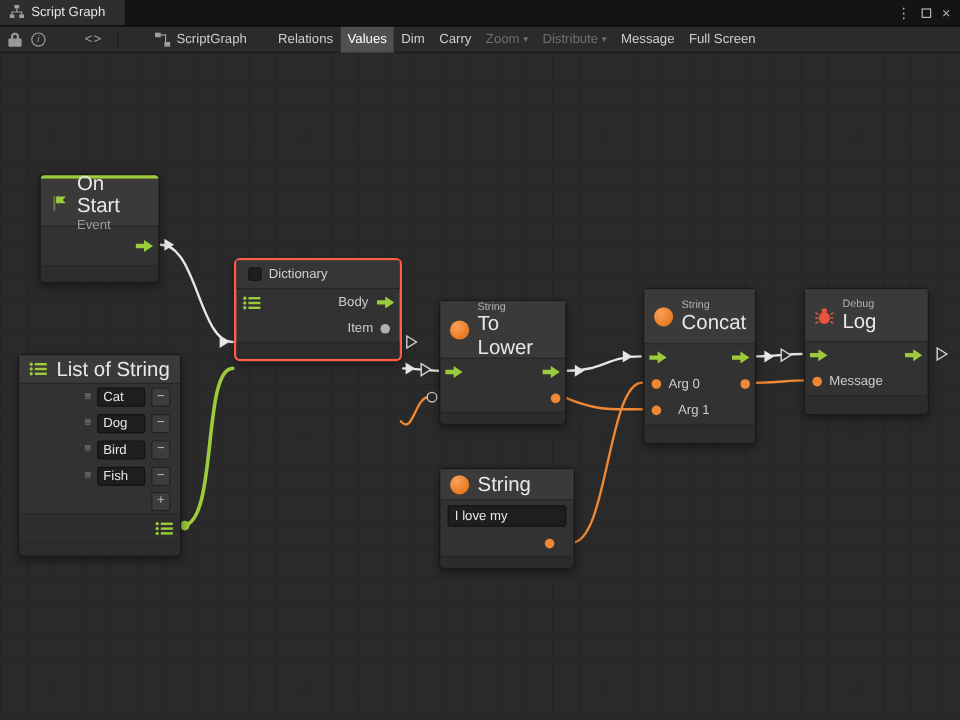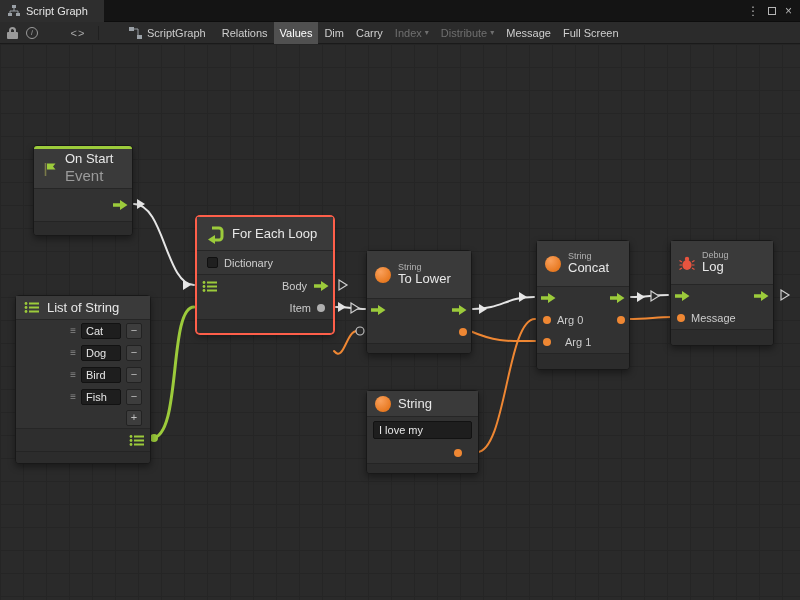--- a/index.html
+++ b/index.html
@@ -1,39 +1,39 @@
 <!DOCTYPE html>
 <html><head>
 <meta charset="utf-8">
 <style>
   *{margin:0;padding:0;box-sizing:border-box}
   html,body{width:800px;height:600px;overflow:hidden}
   body{background:#141414;font-family:"Liberation Sans",sans-serif;position:relative;color:#d4d4d4}
 
   
-  .tabbar{height:22px;background:#141414;display:flex;align-items:center;position:relative;border-bottom:1px solid #0d0d0d}
+  .tabbar{height:22px;background:#141414;display:flex;align-items:flex-end;position:relative;border-bottom:1px solid #0d0d0d}
   .tab{height:22px;background:#2e2e2e;display:flex;align-items:center;gap:6px;padding:0 16px 0 8px;font-size:11px;color:#e4e4e4}
   .win-controls{position:absolute;right:8px;top:0;height:22px;display:flex;align-items:center;gap:9px;color:#b5b5b5;font-size:12px}
   .wc-square{width:8px;height:8px;border:1px solid #b5b5b5;display:inline-block}
 
   
   .toolbar{height:22px;background:#2b2b2b;border-bottom:1px solid #1a1a1a;display:flex;align-items:center;font-size:11px;color:#c8c8c8;padding:0 2px}
   .tb-icon{display:flex;align-items:center;justify-content:center;width:20px;height:20px}
   .lock{position:relative;width:11px;height:11px}
   .lock .shackle{position:absolute;left:2px;top:0;width:7px;height:6px;border:2px solid #9a9a9a;border-bottom:none;border-radius:4px 4px 0 0}
   .lock .bodyk{position:absolute;left:0;top:5px;width:11px;height:7px;background:#9a9a9a;border-radius:1px}
   .info-circ{width:12px;height:12px;border:1px solid #9a9a9a;border-radius:50%;font-size:8px;line-height:10px;text-align:center;color:#9a9a9a;font-style:italic}
   .code-glyph{color:#a8a8a8;letter-spacing:1px;font-size:11px}
   .tb-sep{width:1px;height:14px;background:#202020;margin:0 6px}
   .graph-label{display:flex;align-items:flex-end;gap:5px;color:#cdcdcd}
   .zoom-wrap{display:flex;align-items:center;gap:6px;margin-left:24px}
   .slider{position:relative;width:92px;height:14px}
   .slider .track{position:absolute;left:0;right:0;top:6px;height:3px;background:#585858;border-radius:2px}
   .slider .handle{position:absolute;left:76px;top:2px;width:10px;height:10px;border-radius:50%;background:#b4b4b4;box-shadow:0 1px 2px rgba(0,0,0,.5)}
-  .tb-buttons{display:flex;align-items:center;margin-left:10px;height:22px}
+  .tb-buttons{display:flex;align-items:center;margin-left:20px;height:22px}
   .tb-btn{height:22px;display:flex;align-items:center;gap:3px;padding:0 6px;color:#cfcfcf;white-space:nowrap}
   .tb-btn.active{background:#505050;color:#fff}
   .tb-btn.disabled{color:#6f6f6f}
   .caret{font-size:8px;line-height:1}
 
   
   .canvas{position:absolute;top:44px;left:0;width:800px;height:556px;background-color:#2a2a2a;
     background-image:linear-gradient(#252525 1px,transparent 1px),linear-gradient(90deg,#252525 1px,transparent 1px);
     background-size:23px 23px;overflow:hidden}
   .wires{position:absolute;left:0;top:0;z-index:1;pointer-events:none}
@@ -42,22 +42,22 @@
   .w-list{stroke:#9ccb3b;stroke-width:3;fill:none;stroke-linecap:round}
   .tri-f{fill:#e6e6e6}
   .tri-h{fill:#2a2a2a;stroke:#cfcfcf;stroke-width:1.2px}
 
   
   .node{position:absolute;background:#323232;border:1px solid #181818;border-radius:4px;box-shadow:0 3px 7px rgba(0,0,0,.4);z-index:2;font-size:11px}
   .node.selected{border-color:#ff5f4a;box-shadow:0 0 0 1px #ff5f4a,0 3px 7px rgba(0,0,0,.4)}
   .accent{height:3px;background:#9ccb3b;border-radius:3px 3px 0 0}
   .nheader{background:#3a3a3a;border-bottom:1px solid #262626;display:flex;align-items:center;gap:7px;padding:0 8px}
   .hcol{display:flex;flex-direction:column;justify-content:center;line-height:1.15}
-  .ntitle{color:#e8e8e8;font-size:13px}
-  .nsub{color:#9b9b9b;font-size:15px}
+  .ntitle{color:#e8e8e8;font-size:17px}
+  .nsub{color:#9b9b9b;font-size:11px}
   .ncat{color:#b0b0b0;font-size:9px}
   .nfooter{background:#2c2c2c;border-top:1px solid #242424;border-radius:0 0 3px 3px}
   .port-row{position:relative;height:22px}
   .plabel{position:absolute;top:50%;transform:translateY(-50%);color:#cccccc;font-size:11px}
   .p-arrow{position:absolute;top:50%;margin-top:-5px;width:15px;height:10px}
   .dot{position:absolute;top:50%;margin-top:-4px;width:8px;height:8px;border-radius:50%}
   .dot.orange{background:#ef8733}
   .dot.cyan{background:#4fd1c5}
   .dot.gray{background:#b0b0b0}
   .ocircle{width:16px;height:16px;border-radius:50%;background:radial-gradient(circle at 35% 30%,#f9a05b,#e87a22 70%);flex:0 0 auto}
@@ -113,21 +113,21 @@
       <path d="M5 2h4v7" stroke="#9aa0a6" fill="none"></path>
     </svg>
     <span>ScriptGraph</span>
   </span>
   <div class="tb-buttons">
     <span class="tb-btn">Relations</span>
     <span class="tb-btn active">Values</span>
     <span class="tb-btn">Dim</span>
     <span class="tb-btn">Carry</span>
     <span class="tb-btn disabled">
-      <span>Index</span>
+      <span>Zoom</span>
       <span class="caret">▾</span>
     </span>
     <span class="tb-btn disabled">
       <span>Distribute</span>
       <span class="caret">▾</span>
     </span>
     <span class="tb-btn">Message</span>
     <span class="tb-btn">Full Screen</span>
   </div>
 </div>
@@ -232,27 +232,20 @@
         <circle cx="2" cy="6.5" r="1.4" fill="#9ccb3b"></circle>
           <rect x="5" y="5.5" width="10" height="2" fill="#9ccb3b"></rect>
         <circle cx="2" cy="10.5" r="1.4" fill="#9ccb3b"></circle>
           <rect x="5" y="9.5" width="10" height="2" fill="#9ccb3b"></rect>
       </svg>
     </div>
     <div class="nfooter" style="height:12px"></div>
   </div>
 
   <div class="node selected" style="left:196px;top:172px;width:138px">
-    <div class="nheader" style="height:34px">
-      <svg width="20" height="20" viewBox="0 0 20 20">
-        <path d="M7 4 h7 a3 3 0 0 1 3 3 v6 a3 3 0 0 1 -3 3 h-4" fill="none" stroke="#9ccb3b" stroke-width="3"></path>
-        <polygon points="10,11 10,20 3,15.5" fill="#9ccb3b"></polygon>
-      </svg>
-      <span class="ntitle">For Each Loop</span>
-    </div>
     <div class="checkrow">
       <span class="checkbox"></span>
       <span style="color:#cfcfcf">Dictionary</span>
     </div>
     <div class="port-row">
       <svg style="position:absolute;left:5px;top:50%;margin-top:-6px" width="16" height="13" viewBox="0 0 16 13">
         <circle cx="2" cy="2.5" r="1.4" fill="#9ccb3b"></circle>
           <rect x="5" y="1.5" width="10" height="2" fill="#9ccb3b"></rect>
         <circle cx="2" cy="6.5" r="1.4" fill="#9ccb3b"></circle>
           <rect x="5" y="5.5" width="10" height="2" fill="#9ccb3b"></rect>

